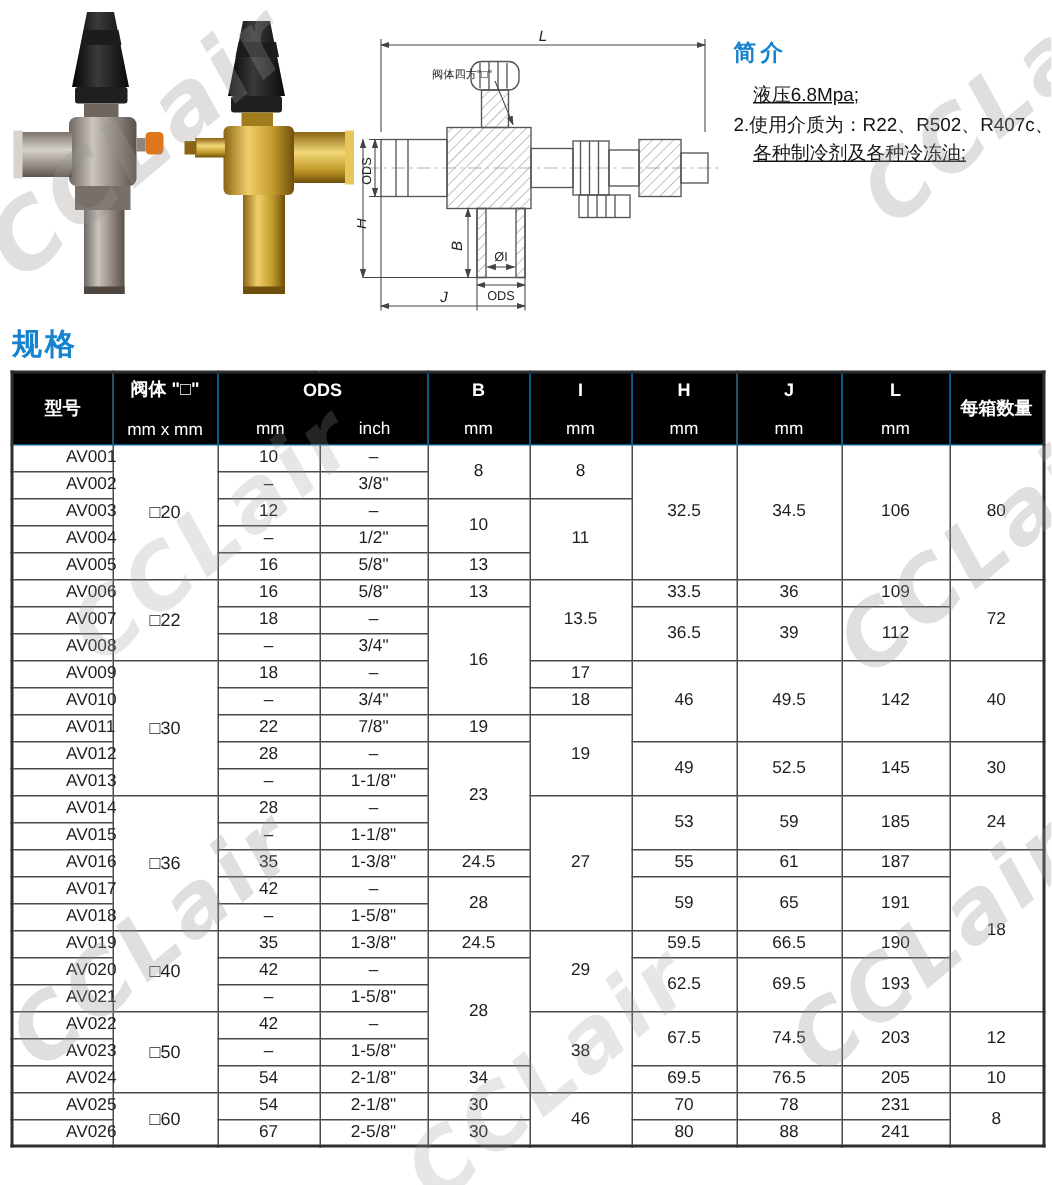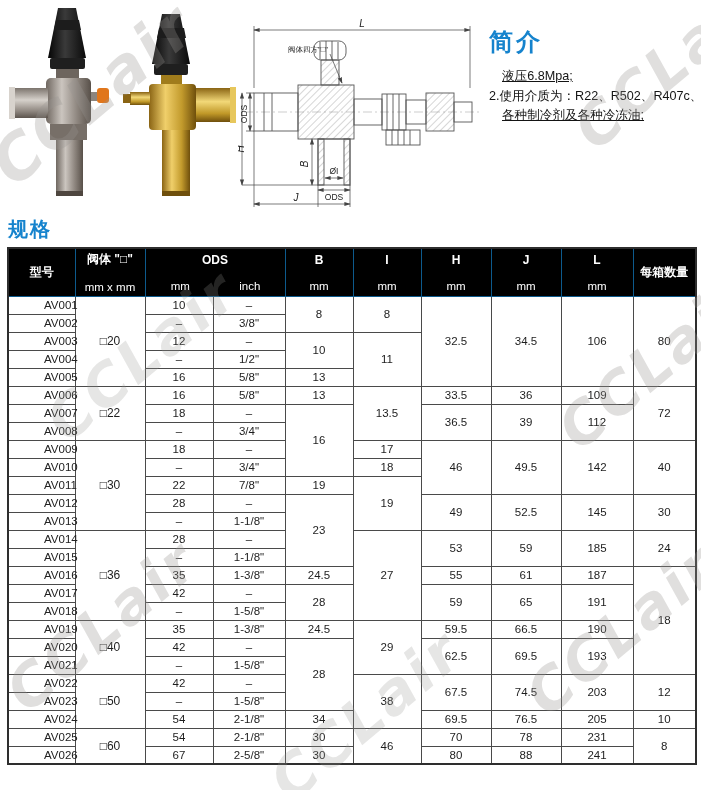--- a/index.html
+++ b/index.html
@@ -10,21 +10,21 @@
     font-family:"Liberation Sans", sans-serif;
     position:relative; overflow:hidden;
   }
   .page { position:relative; width:701px; height:790px; background:#fff; overflow:hidden; }
 
   
   .top { position:relative; height:213px; }
   .photos { position:absolute; left:6px; top:2px; }
   .diagram { position:absolute; left:238px; top:14px; }
   .intro { position:absolute; left:489px; top:26px; width:213px; }
-  .intro-title { font-size:24px; font-weight:bold; color:#1583cd; letter-spacing:3px; margin:0 0 9px 0; }
+  .intro-title { font-size:15px; font-weight:bold; color:#1583cd; letter-spacing:3px; margin:0 0 9px 0; }
   .intro-line { font-size:12.6px; color:#141414; line-height:1.56; white-space:nowrap; }
   .intro-line.indent { padding-left:13px;text-decoration:underline; }
 
   
   .spec-title { font-size:20px; font-weight:bold; color:#1583cd; letter-spacing:2px; margin:3px 0 4px 8px; }
   table.spec {
     border-collapse:collapse; table-layout:fixed;
     width:688px; margin-left:7px;
     border:2px solid #2e2e2e;
   }

